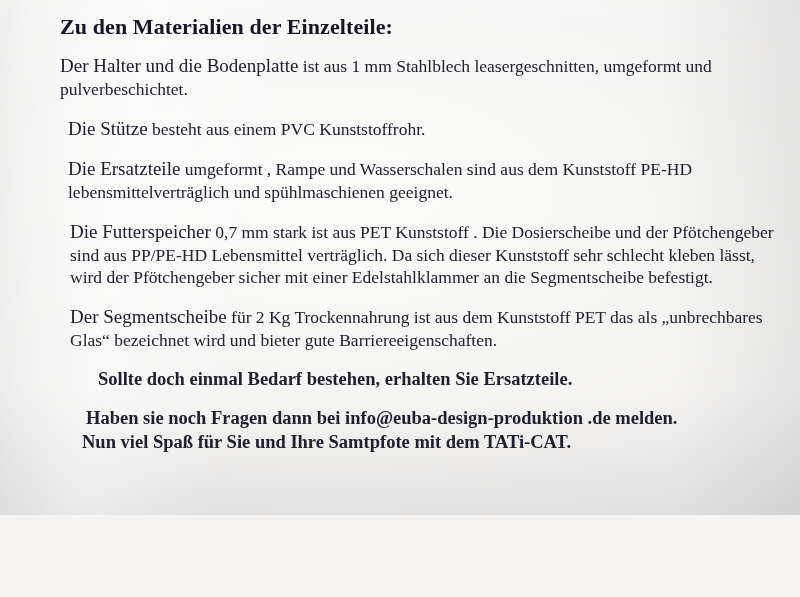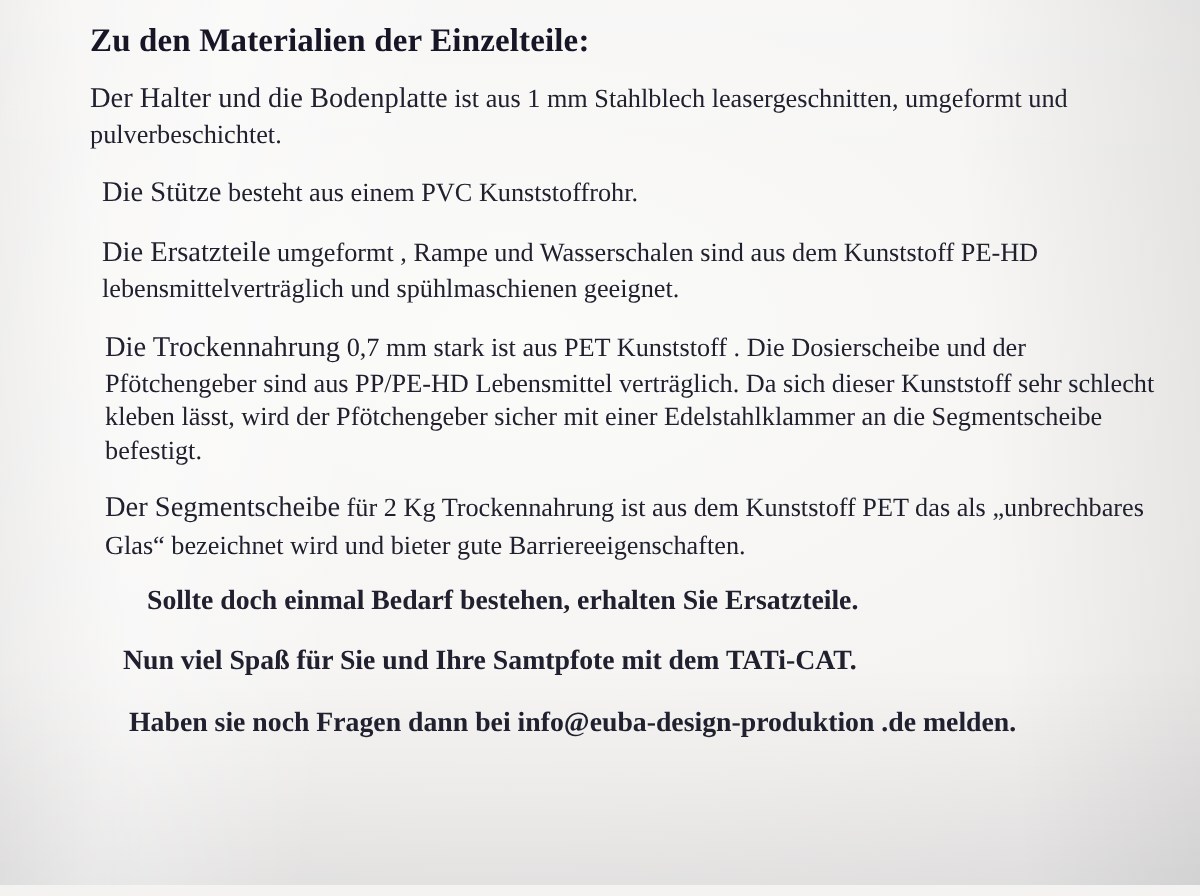--- a/index.html
+++ b/index.html
@@ -11,21 +11,21 @@
     height: 597px;
     overflow: hidden;
     background: #f4f3f1;
     font-family: "Liberation Serif", serif;
     color: #1a1a28;
   }
   
   .screen {
     position: relative;
     width: 800px;
-    height: 590px;
+    height: 515px;
     box-sizing: border-box;
     background:
       radial-gradient(ellipse 120% 95% at 42% 38%, #fbfbfa 0%, #f4f3f2 55%, #e9e8e8 88%, #dedddd 100%);
     overflow: hidden;
   }
   .screen::after {
     content: "";
     position: absolute;
     inset: 0;
     pointer-events: none;
@@ -100,28 +100,28 @@
 
     <p class="para p-indent-2 gap-top">
       <span class="lead">Die Stütze</span><span> besteht aus einem PVC Kunststoffrohr.</span>
     </p>
 
     <p class="para p-indent-2 gap-top">
       <span class="lead">Die Ersatzteile</span><span> umgeformt , Rampe und Wasserschalen sind aus dem Kunststoff PE-HD lebensmittelverträglich und spühlmaschienen geeignet.</span>
     </p>
 
     <p class="para p-indent-3 gap-top">
-      <span class="lead">Die Trockennahrung</span><span> 0,7 mm stark ist aus PET Kunststoff . Die Dosierscheibe und der Pfötchengeber sind aus PP/PE-HD Lebensmittel verträglich. Da sich dieser Kunststoff sehr schlecht kleben lässt, wird der Pfötchengeber sicher mit einer Edelstahlklammer an die Segmentscheibe befestigt.</span>
+      <span class="lead">Die Futterspeicher</span><span> 0,7 mm stark ist aus PET Kunststoff . Die Dosierscheibe und der Pfötchengeber sind aus PP/PE-HD Lebensmittel verträglich. Da sich dieser Kunststoff sehr schlecht kleben lässt, wird der Pfötchengeber sicher mit einer Edelstahlklammer an die Segmentscheibe befestigt.</span>
     </p>
 
     <p class="para p-indent-3 gap-top">
       <span class="lead">Der Segmentscheibe</span><span> für 2 Kg Trockennahrung ist aus dem Kunststoff PET das als „unbrechbares Glas“ bezeichnet wird und bieter gute Barriereeigenschaften.</span>
     </p>
 
 
     <p class="para p-closing gap-top">Sollte doch einmal Bedarf bestehen, erhalten Sie Ersatzteile.</p>
 
+    <p class="para p-closing3">Haben sie noch Fragen dann bei info@euba-design-produktion .de melden.</p>
+
     <p class="para p-closing2">Nun viel Spaß für Sie und Ihre Samtpfote mit dem TATi-CAT.</p>
-
-    <p class="para p-closing3">Haben sie noch Fragen dann bei info@euba-design-produktion .de melden.</p>
 
   </div>
 </div>
 
 </body></html>

